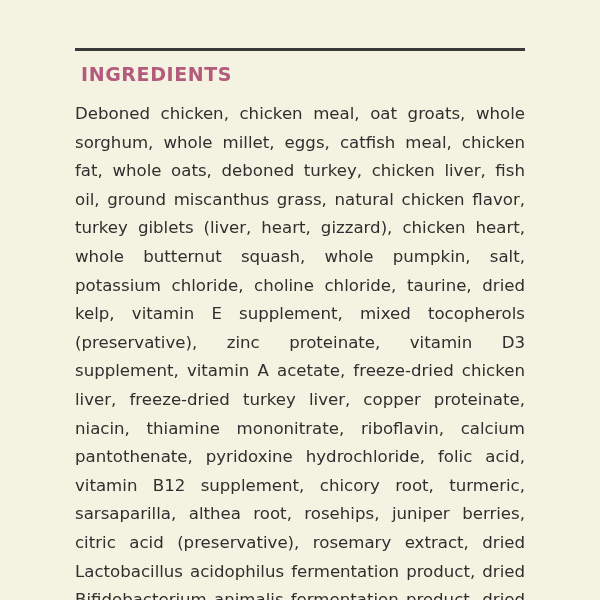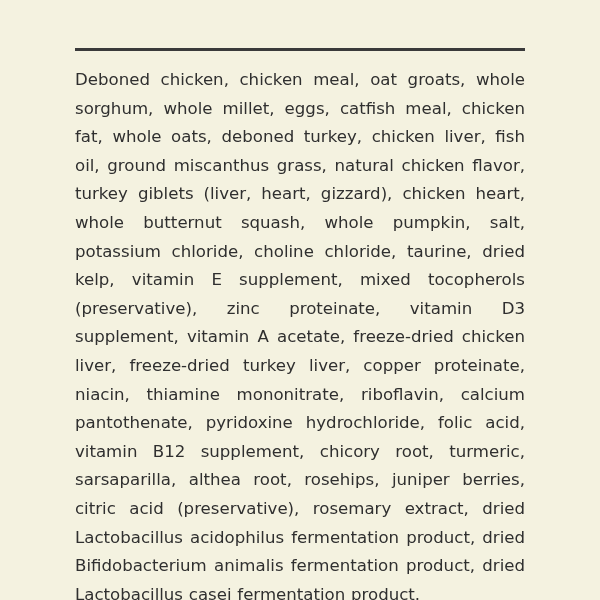--- a/index.html
+++ b/index.html
@@ -40,14 +40,15 @@
     text-align: justify;
     text-justify: inter-word;
     word-spacing: 0.5px;
   }
 </style>
 </head>
 <body>
 
 <div class="panel">
   <div class="rule"></div>
+  <div class="heading">INGREDIENTS</div>
   <div class="body-text">Deboned chicken, chicken meal, oat groats, whole sorghum, whole millet, eggs, catfish meal, chicken fat, whole oats, deboned turkey, chicken liver, fish oil, ground miscanthus grass, natural chicken flavor, turkey giblets (liver, heart, gizzard),  chicken heart, whole butternut squash, whole pumpkin, salt, potassium chloride, choline chloride, taurine, dried kelp, vitamin E supplement, mixed tocopherols (preservative), zinc proteinate, vitamin D3 supplement, vitamin A acetate, freeze-dried chicken liver, freeze-dried turkey liver, copper proteinate, niacin, thiamine mononitrate, riboflavin, calcium pantothenate, pyridoxine hydrochloride, folic acid, vitamin B12 supplement, chicory root, turmeric, sarsaparilla, althea root, rosehips, juniper berries, citric acid (preservative), rosemary extract, dried Lactobacillus acidophilus fermentation product, dried Bifidobacterium animalis fermentation product, dried Lactobacillus casei fermentation product.</div>
 </div>
 
 </body></html>

